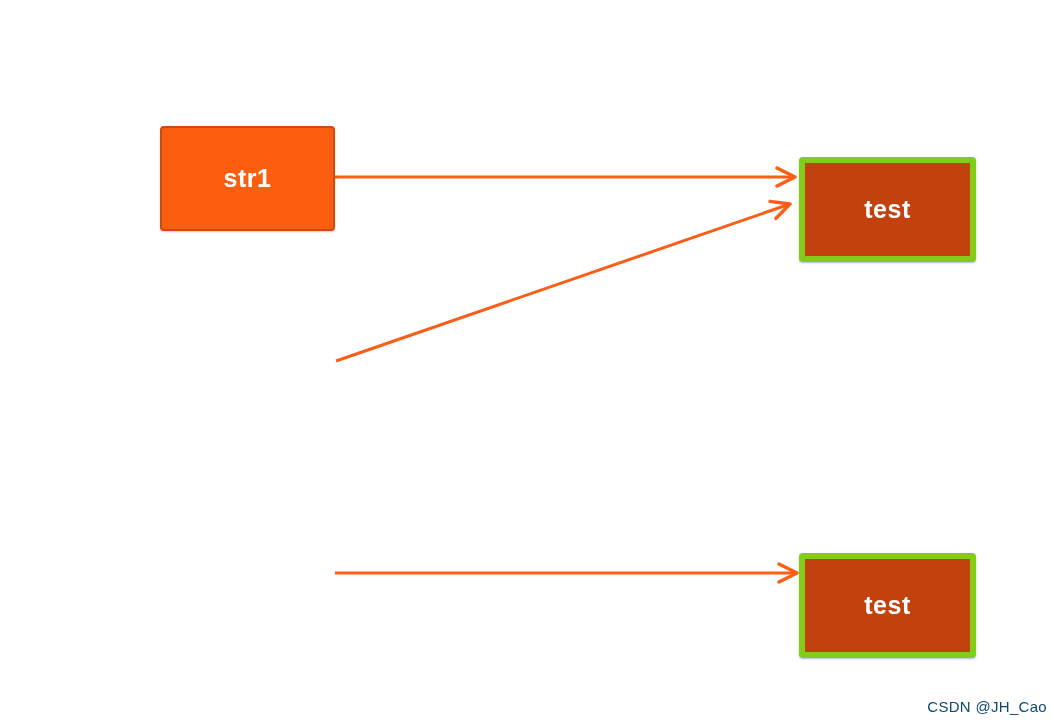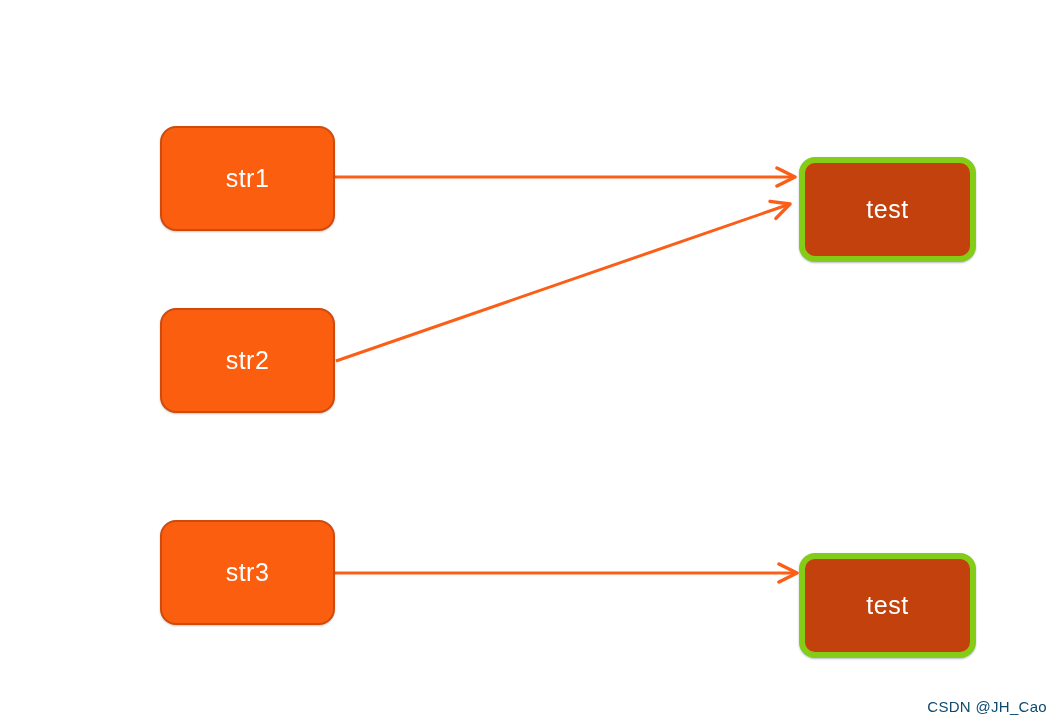--- a/index.html
+++ b/index.html
@@ -23,26 +23,27 @@
     height: 724px;
     pointer-events: none;
   }
   .node {
     position: absolute;
     display: flex;
     align-items: center;
     justify-content: center;
     width: 175px;
     height: 105px;
-    border-radius: 16px;
+    border-radius: 4px;
     box-sizing: border-box;
     color: #ffffff;
     font-size: 25px;
     letter-spacing: 0.5px;
     box-shadow: 0 1px 2px rgba(60,30,10,0.25);
+    font-weight: bold;
   }
   .node.source {
     background: #FB5E0E;
     border: 2px solid #CE4B0D;
   }
   .node.target {
     width: 177px;
     background: #c2410c;
     border: 6px solid #84cc16;
     box-shadow: 0 1px 2px rgba(10,30,60,0.3);
@@ -80,27 +81,21 @@
     </defs>
     <line class="edge-line" x1="335" y1="177" x2="795" y2="177" marker-end="url(#arrowhead)"></line>
     <line class="edge-line" x1="336" y1="361" x2="790" y2="204" marker-end="url(#arrowhead)"></line>
     <line class="edge-line" x1="335" y1="573" x2="797" y2="573" marker-end="url(#arrowhead)"></line>
   </svg>
 
   <div class="node source node-str1">
     <span>str1</span>
   </div>
 
-  <div class="node source node-str2">
-    <span>str2</span>
-  </div>
 
-  <div class="node source node-str3">
-    <span>str3</span>
-  </div>
 
   <div class="node target node-test1">
     <span>test</span>
   </div>
 
   <div class="node target node-test2">
     <span>test</span>
   </div>
 
   <div class="watermark">CSDN @JH_Cao</div>

